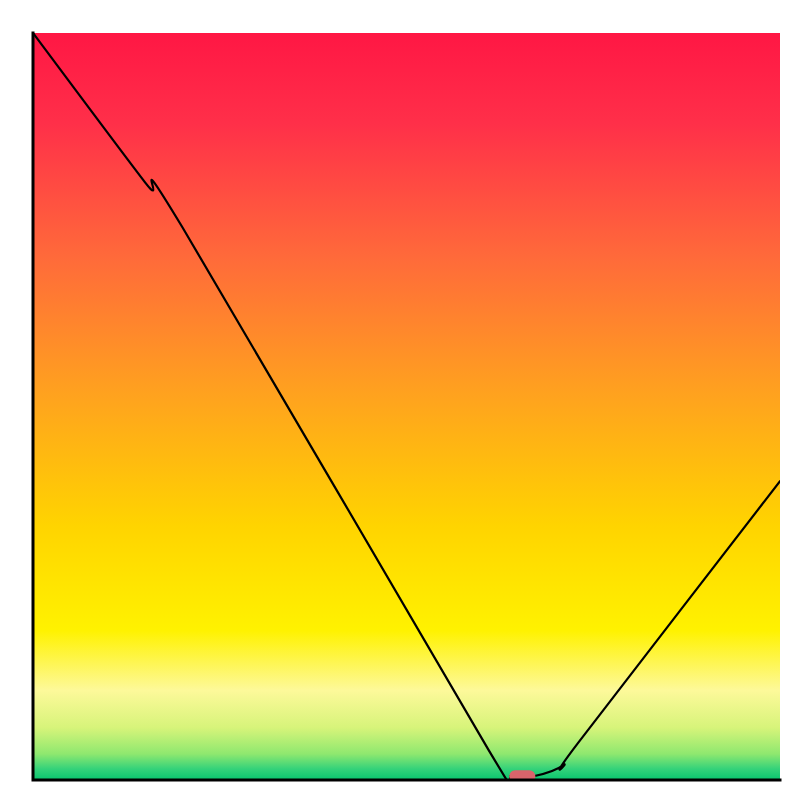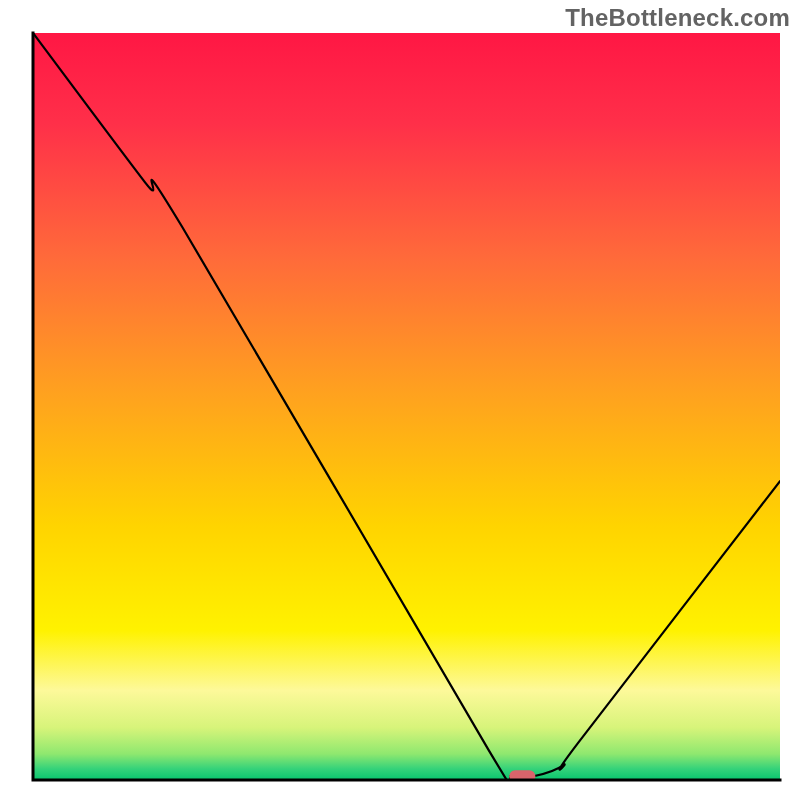--- a/index.html
+++ b/index.html
@@ -26,21 +26,20 @@
     user-select: none;
   }
   svg {
     display: block;
   }
 </style>
 </head>
 <body>
 
 <div class="chart-wrap">
-  <div class="watermark">TheBottleneck.com</div>
 
   <svg id="chart-svg" width="800" height="800" viewBox="0 0 800 800">
     <defs>
       <linearGradient id="bg-grad" x1="0" y1="0" x2="0" y2="1">
           <stop offset="0.00%" stop-color="#ff1744"></stop>
           <stop offset="12.00%" stop-color="#ff2f49"></stop>
           <stop offset="30.00%" stop-color="#ff6a3a"></stop>
           <stop offset="48.00%" stop-color="#ffa11f"></stop>
           <stop offset="66.00%" stop-color="#ffd400"></stop>
           <stop offset="80.00%" stop-color="#fff200"></stop>

